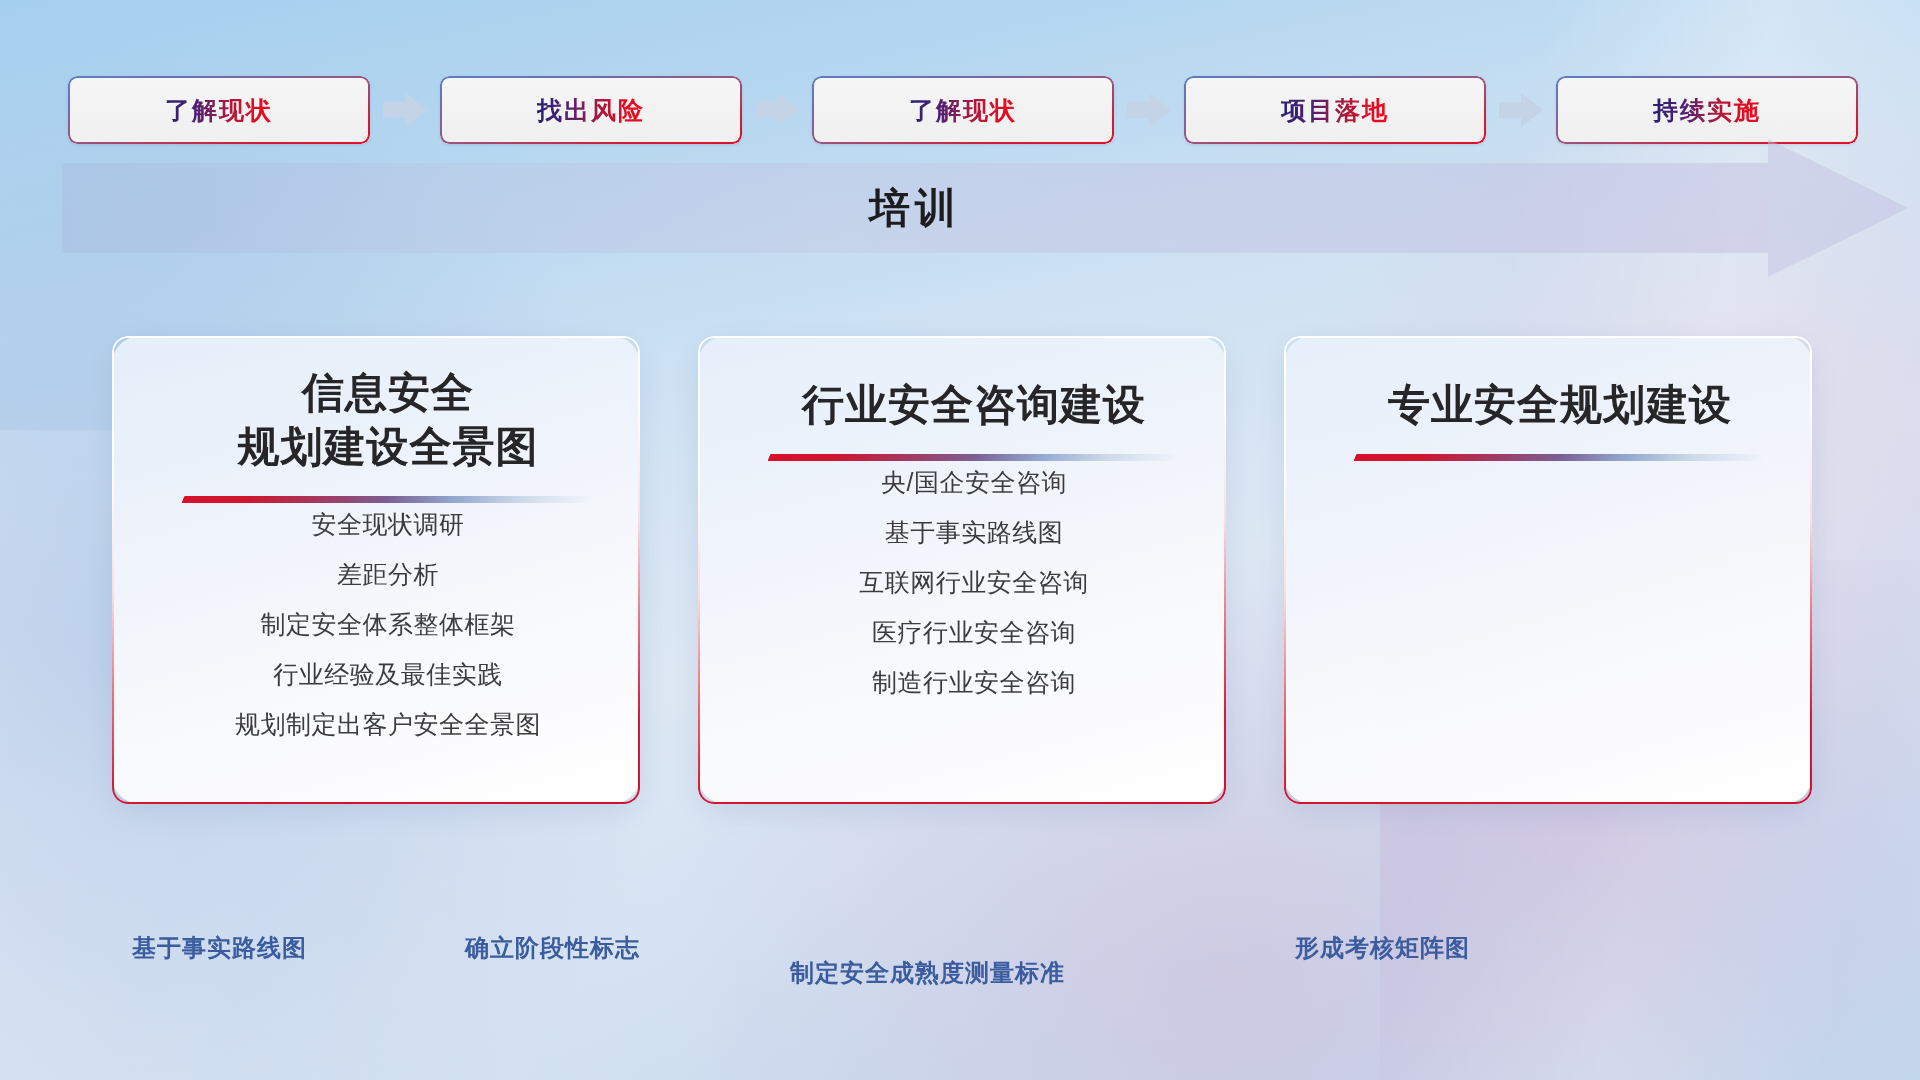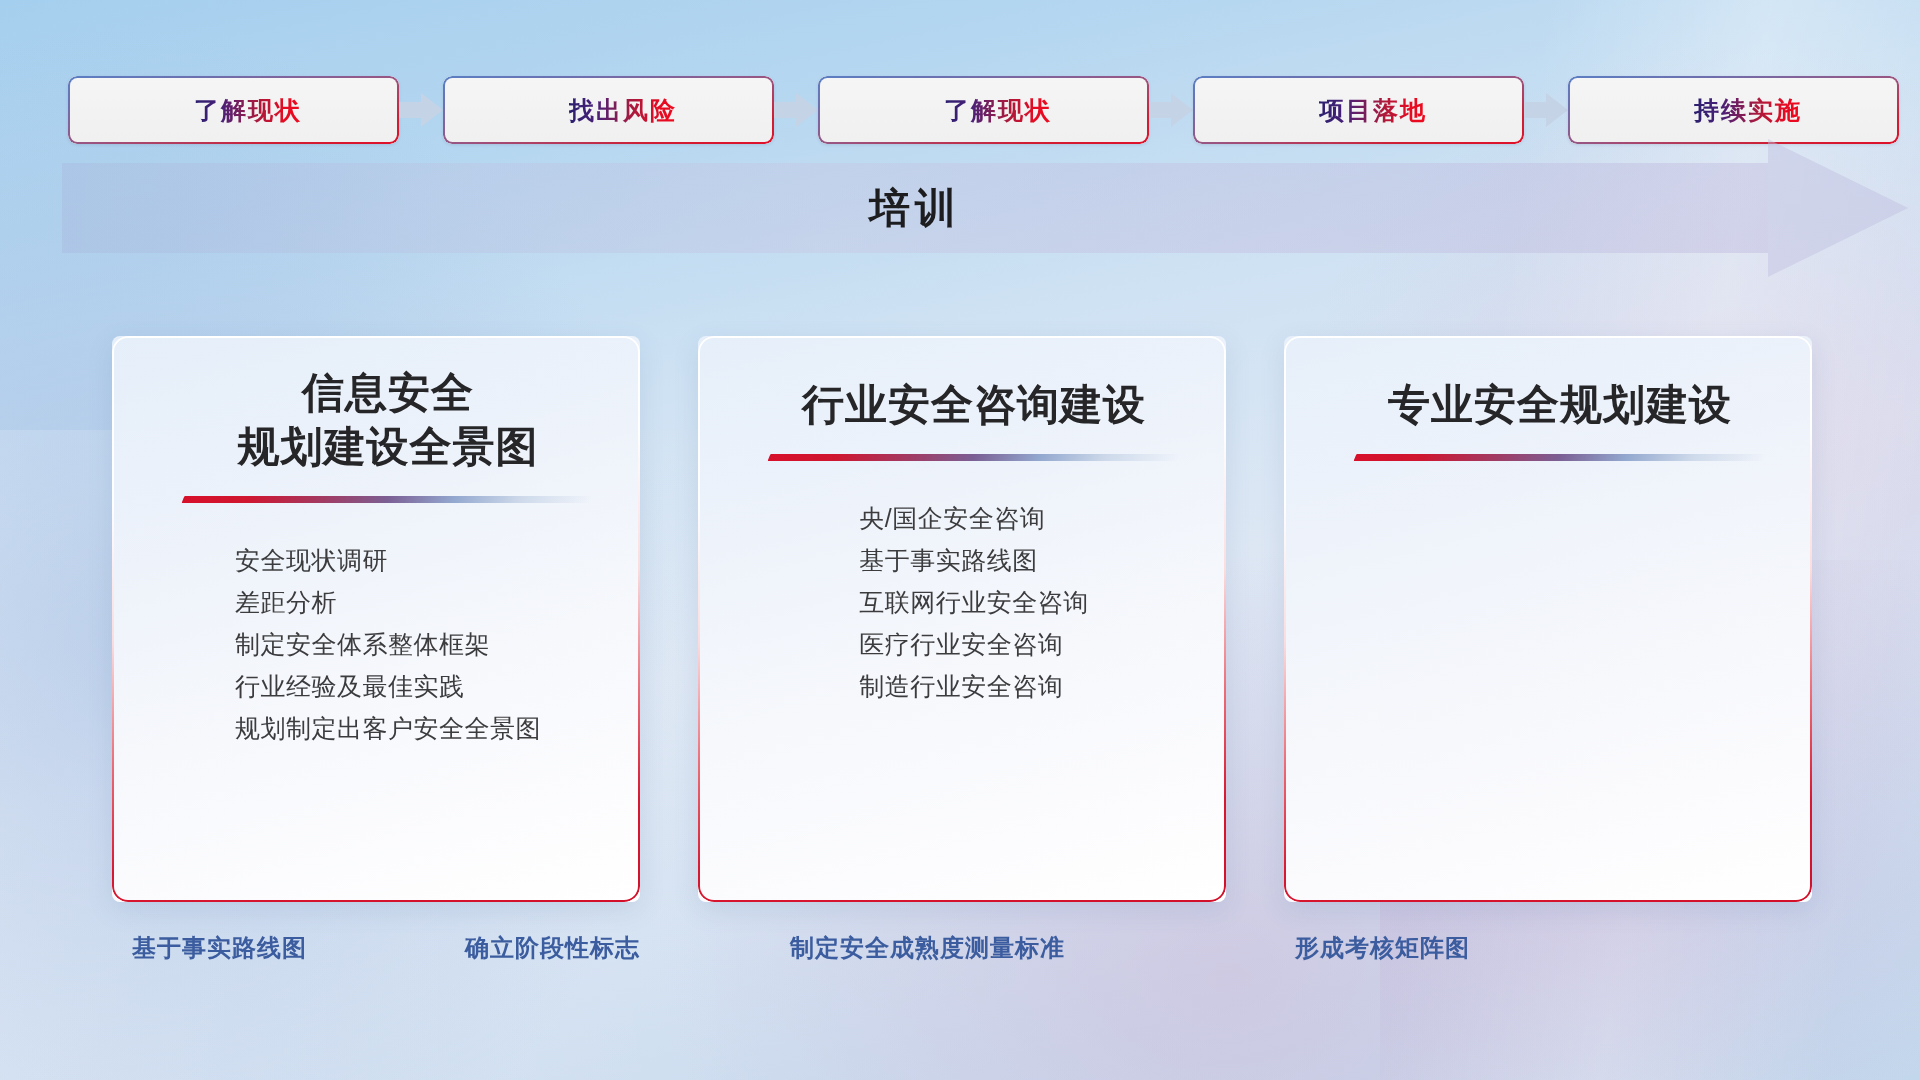--- a/index.html
+++ b/index.html
@@ -60,21 +60,20 @@
     position: relative;
     width: 302px;
     height: 68px;
     flex: 0 0 302px;
     border-radius: 9px;
     background: linear-gradient(180deg, #f6f6f6 0%, #f2f2f2 55%, #f0f0f0 100%);
     display: flex;
     align-items: center;
     justify-content: center;
     box-shadow: 0 1px 3px rgba(60,80,120,0.14);
-    padding-left: 29px;
   }
   .step-box::after {
     content: "";
     position: absolute;
     inset: 0;
     border-radius: 9px;
     padding: 1.6px;
     background: linear-gradient(168deg, #5b7fc4 0%, #6e6fae 22%, #9b5480 52%, #cf1f34 80%, #e0102a 100%);
     -webkit-mask: linear-gradient(#000 0 0) content-box, linear-gradient(#000 0 0);
     -webkit-mask-composite: xor;
@@ -165,22 +164,22 @@
     left: 112px;
     width: 1700px;
     height: 544px;
     display: flex;
     justify-content: flex-start;
     gap: 58px;
   }
   .card {
     position: relative;
     width: 528px;
-    height: 566px;
-    border-radius: 8px;
+    height: 468px;
+    border-radius: 28px;
     background: linear-gradient(165deg,
       rgba(231,240,250,0.96) 0%,
       rgba(238,243,251,0.96) 28%,
       rgba(246,248,252,0.97) 55%,
       rgba(252,252,254,0.98) 80%,
       #ffffff 100%);
     box-shadow: 0 8px 26px rgba(80,110,160,0.14);
     overflow: visible;
     padding-left: 24px;
   }
@@ -232,23 +231,24 @@
       #cf1630 16%,
       #a23a62 34%,
       #7b5f94 50%,
       #93a8cf 66%,
       #cdd9ea 82%,
       rgba(226,234,245,0) 100%);
     transform: skewX(-22deg);
     border-radius: 1px;
   }
   .card-list {
-    margin-top: 36px;
     display: flex;
     flex-direction: column;
+    align-items: center;
+    gap: 8px;
   }
   .card-list-item {
     font-size: 25px;
     color: #3c3c3e;
     line-height: 1.68;
     letter-spacing: 0.5px;
     white-space: nowrap;
   }
 
   
@@ -263,21 +263,21 @@
     position: absolute;
     top: 12px;
     font-size: 24px;
     font-weight: bold;
     color: #3b5c9e;
     letter-spacing: 1px;
     white-space: nowrap;
   }
   .fc0 { left: 132px; }
   .fc1 { left: 465px; }
-  .fc2 { left: 790px; }
+  .fc2 { left: 790px; margin-top: 25px; }
   .fc3 { left: 1295px; }
 </style>
 </head>
 <body>
 
 <div id="stage">
 
   <div class="sheen sheen-a"></div>
   <div class="sheen sheen-b"></div>
   <div class="sheen sheen-c"></div>

